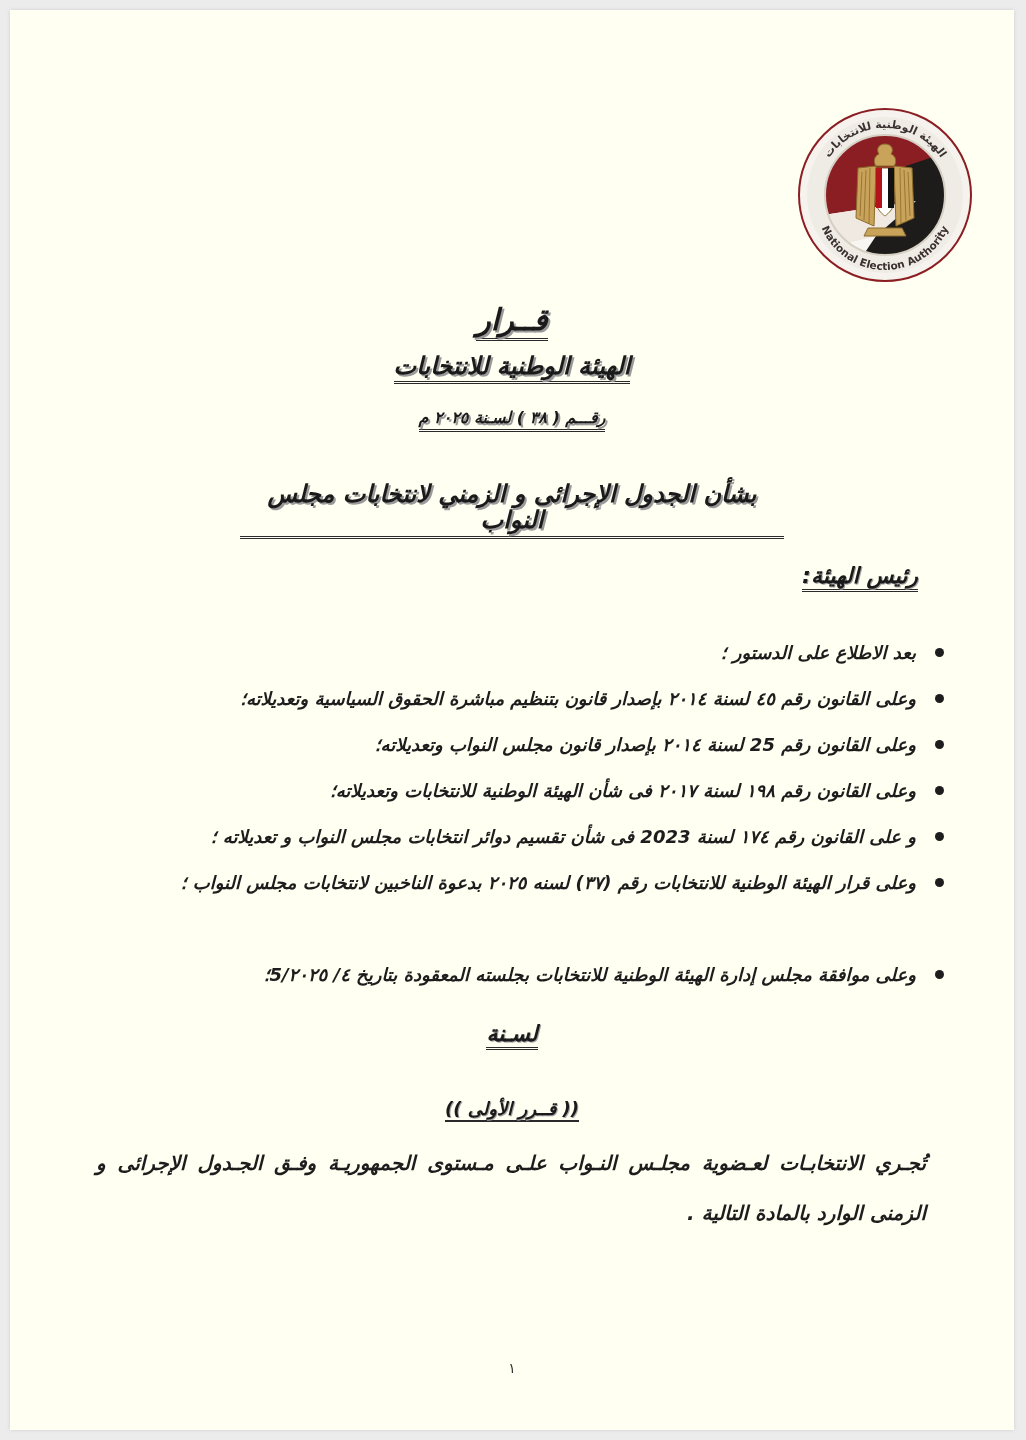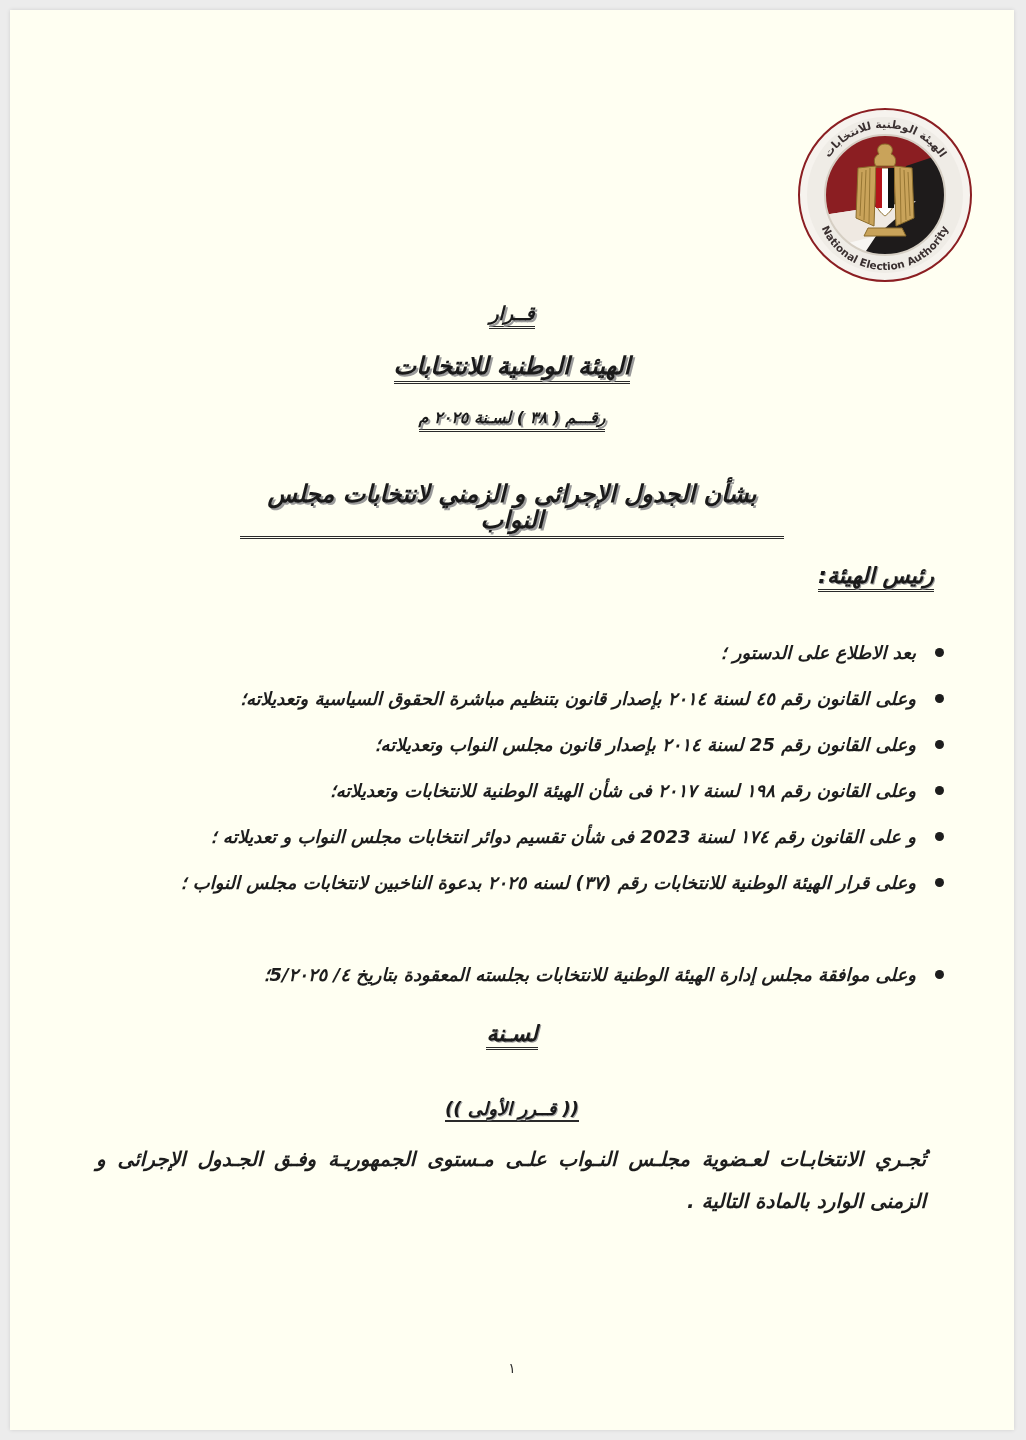--- a/index.html
+++ b/index.html
@@ -31,29 +31,29 @@
   .h span {
     display: inline-block;
     font-weight: bold;
     font-style: italic;
     color: #1a1a1a;
     text-shadow: 2px 2px 0 #9a9a9a;
     border-bottom: 3px double #2a2a2a;
     padding-bottom: 2px;
     line-height: 1.1;
   }
-  .t1 { top: 293px; } .t1 span { font-size: 19px; text-align: center; }
+  .t1 { top: 293px; } .t1 span { font-size: 30px; text-align: center; }
   .t2 { top: 343px; } .t2 span { font-size: 24px; }
   .t3 { top: 398px; } .t3 span { font-size: 16px; }
   .t4 { top: 451px; } .t4 span { font-size: 24px; }
   .t4 { left: 230px; right: 230px; margin-top: 20px; }
 
   .chair {
     position: absolute;
-    right: 80px; top: 553px;
+    right: 96px; top: 553px;
     direction: rtl;
   }
   .chair span {
     font-weight: bold; font-style: italic;
     font-size: 22px; color: #1a1a1a;
     text-shadow: 1px 1px 0 #a0a0a0;
     border-bottom: 3px double #2a2a2a;
     padding-bottom: 1px;
   }
 
@@ -101,21 +101,21 @@
     color: #1a1a1a; text-shadow: 1px 1px 0 #a8a8a8;
     border-bottom: 2px double #2a2a2a; padding-bottom: 1px;
   }
   .para {
     position: absolute;
     left: 86px; right: 88px;
     top: 1128px;
     direction: rtl;
     font-weight: bold; font-style: italic;
     font-size: 20px; color: #1d1d1d;
-    line-height: 42px;
+    line-height: 50px;
     text-align: justify;
     text-align-last: right;
   }
   .pagenum {
     position: absolute; left: 0; right: 0;
     top: 1350px; text-align: center;
     font-size: 14px; color: #333;
   }
 </style>
 </head>

